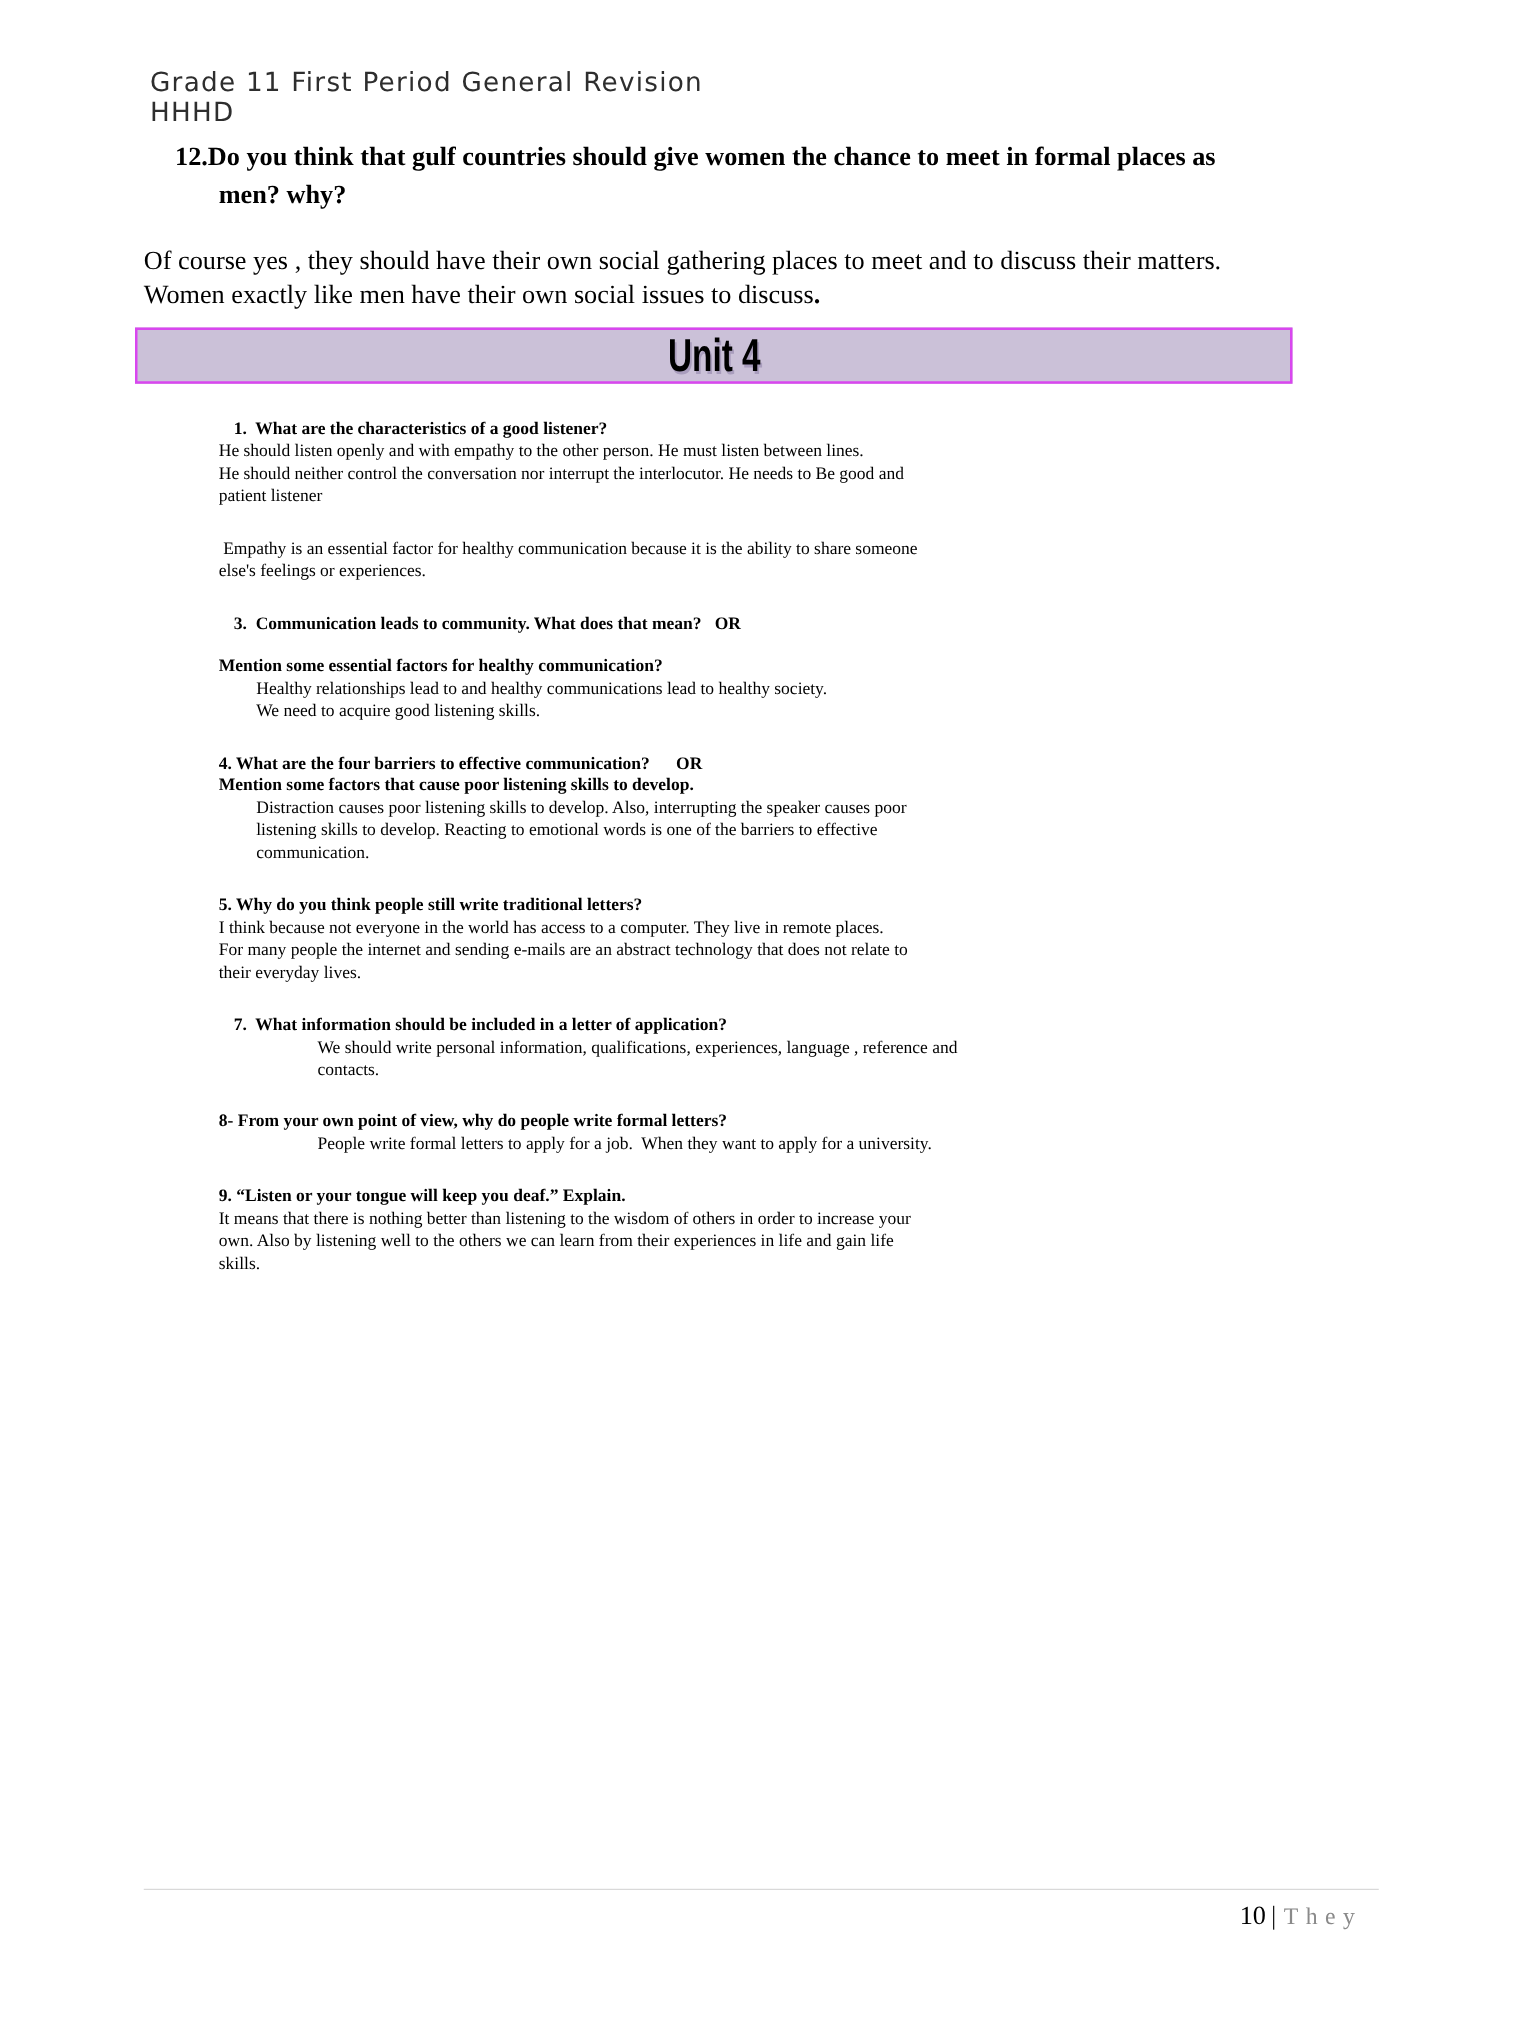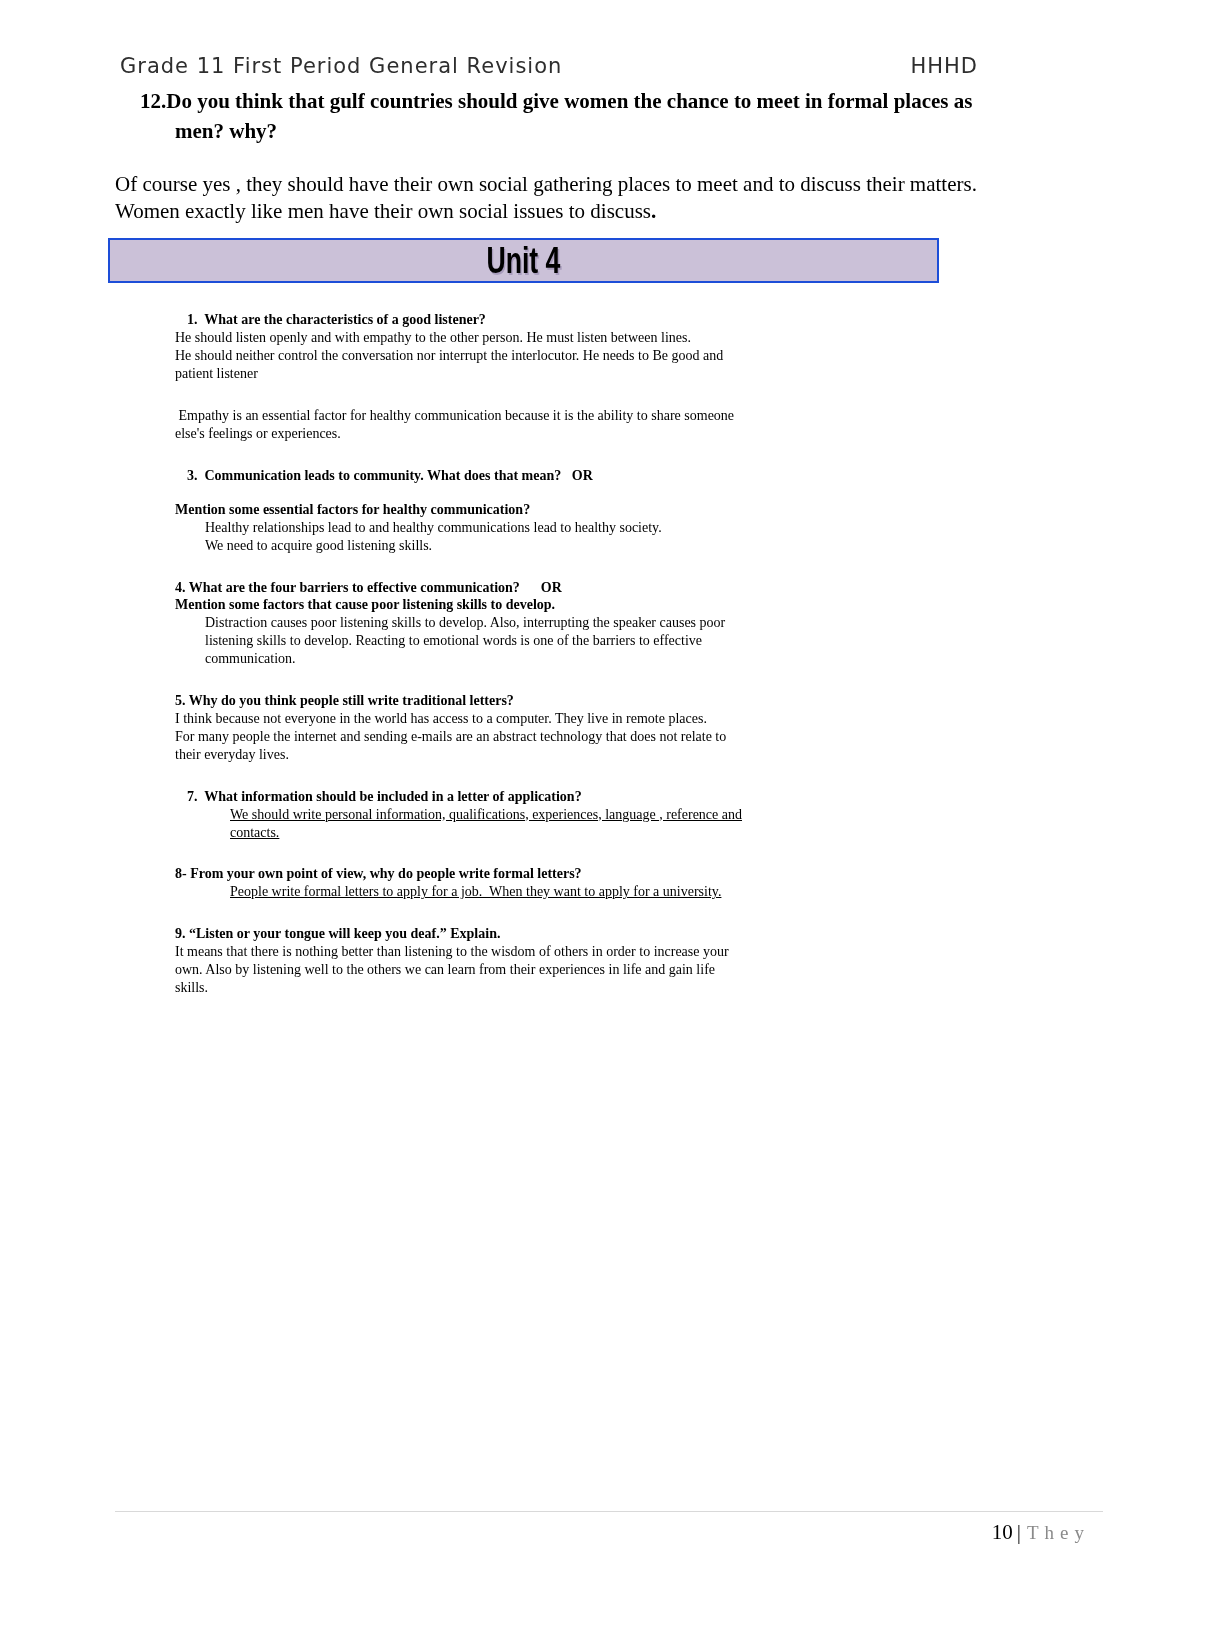--- a/index.html
+++ b/index.html
@@ -18,20 +18,21 @@
   }
   
   .doc-header {
     display: flex;
     justify-content: space-between;
     margin: 0 240px 0 120px;
     font-family: "DejaVu Sans", sans-serif;
     font-size: 21px;
     color: #2e2e2e;
     letter-spacing: 1px;
+    flex-direction: column;
   }
   
   .q12-heading {
     margin: 8px 60px 0 175px;
     text-indent: -35px;
     font-weight: bold;
     font-size: 21px;
     line-height: 1.45;
     white-space: pre-wrap;
   }
@@ -39,23 +40,23 @@
     margin: 24px 0 0 115px;
     width: 975px;
     font-size: 21px;
     line-height: 1.3;
     white-space: pre-wrap;
   }
   .intro-answer .bold-dot { font-weight: bold; }
   
   .unit-banner {
     margin: 13px 0 0 108px;
-    width: 831px;
+    width: 926px;
     height: 45px;
-    border: 2px solid #1d4ed8;
+    border: 2px solid #d946ef;
     display: flex;
     align-items: center;
     justify-content: center;
   }
   .unit-title {
     display: inline-block;
     font-family: "Liberation Sans", sans-serif;
     font-weight: bold;
     font-size: 37px;
     line-height: 1;
@@ -72,21 +73,21 @@
     line-height: 1.28;
   }
   .qa-item { margin-top: 24px; }
   .qa-item:first-child { margin-top: 28px; }
   .qa-heading { font-weight: bold; white-space: pre-wrap; }
   .qa-heading.pad { padding-left: 12px; }
   .qa-answer { white-space: pre-wrap; }
   .gap { }
   .sub-gap { margin-top: 16px; }
   .indent-sm { margin-left: 30px; }
-  .indent-md { margin-left: 55px; text-decoration: underline; }
+  .indent-md { margin-left: 79px; }
   
   .doc-footer { margin-top: auto; margin-bottom: 82px; }
   .footer-rule {
     margin-left: 115px;
     width: 988px;
     height: 0;
     border-top: 1px solid #d9d9d9;
   }
   .footer-text {
     margin: 8px 128px 0 0;

